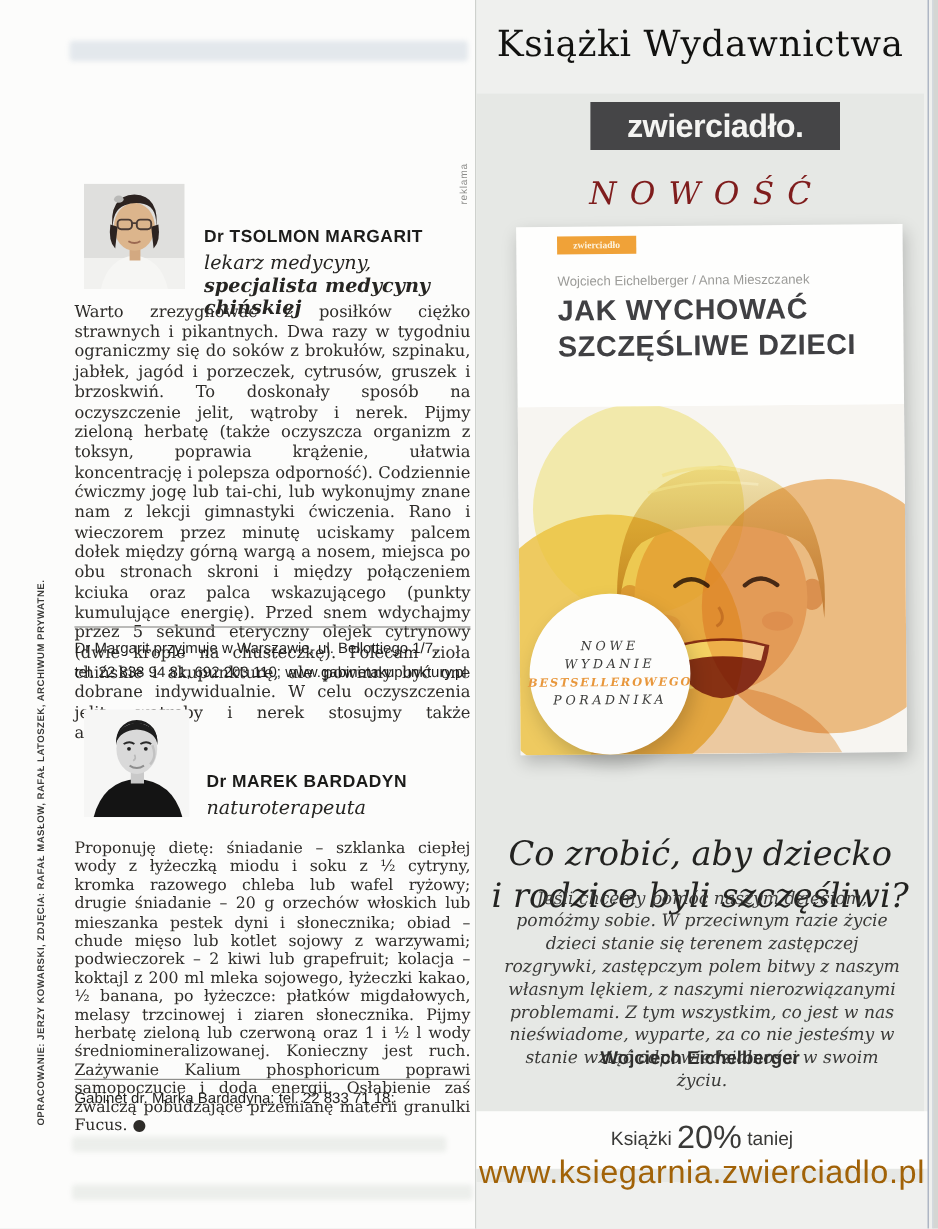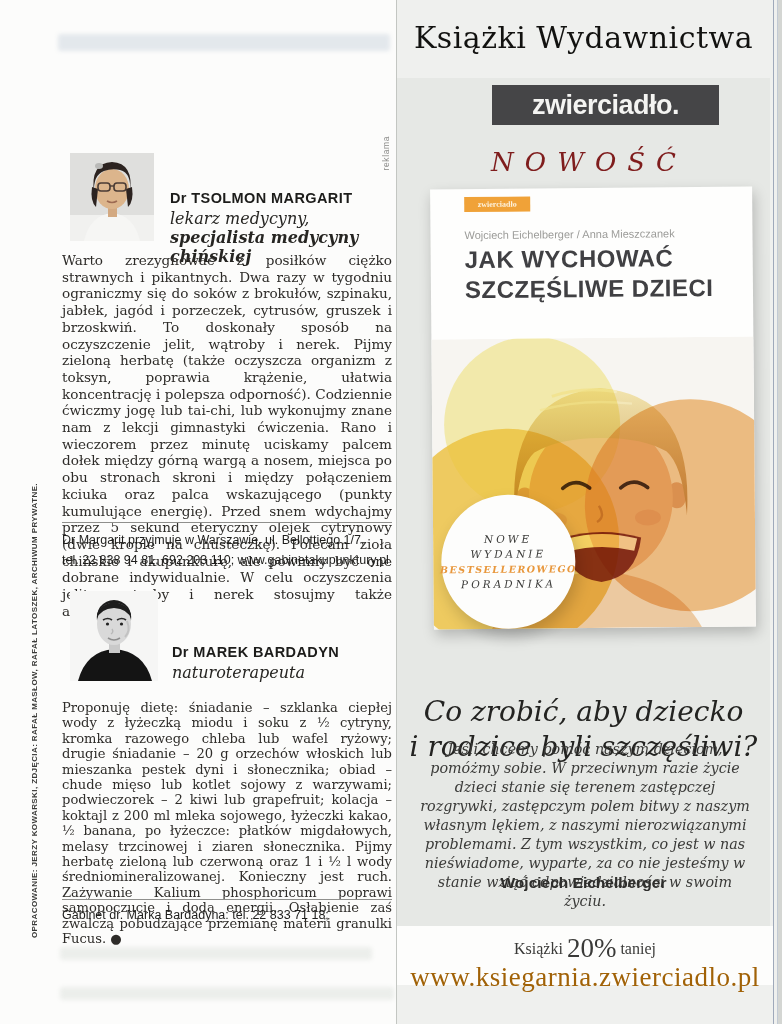--- a/index.html
+++ b/index.html
@@ -34,21 +34,21 @@
   .c1{top:531px;}.c2{top:906px;}
   
   .divider{position:absolute;left:396px;top:0;width:1px;height:1024px;background:#c3c6c2;}
   .reklama{position:absolute;left:381px;top:136px;writing-mode:vertical-rl;transform:rotate(180deg);
            font-family:"Liberation Sans",sans-serif;font-size:8.5px;color:#8b8b89;letter-spacing:.6px;}
   
   .right-col{position:absolute;left:397px;top:0;width:385px;height:1024px;background:#eff0ee;}
   .ad-panel{position:absolute;left:0;top:78px;width:373px;height:907px;background:#e6e8e5;}
   .ad-head{position:absolute;left:0;top:20px;width:373px;text-align:center;
            font-size:30px;color:#121210;letter-spacing:.5px;}
-  .logo-block{position:absolute;left:95px;top:85px;width:227px;height:40px;background:#454547;
+  .logo-block{position:absolute;left:95px;top:85px;width:208px;height:40px;background:#454547;
               display:flex;align-items:center;justify-content:center;}
   .logo-text{font-family:"Liberation Sans",sans-serif;font-weight:bold;font-size:27px;
              color:#f4f4f2;letter-spacing:-.5px;}
   .nowosc{position:absolute;left:0;top:147px;width:373px;text-align:center;font-style:italic;
           font-size:26px;letter-spacing:11px;text-indent:11px;color:#7f1d1d;}
   .cover{position:absolute;left:35px;top:188px;width:322px;height:440px;background:#fefefd;
          transform:rotate(-.5deg);box-shadow:2px 6px 14px rgba(0,0,0,.22);}
   .cover-tab{position:absolute;left:34px;top:8px;width:66px;height:15px;background:#f0a238;
              display:flex;align-items:center;justify-content:center;
              font-family:Liberation Serif, serif;font-size:8px;font-weight:bold;color:#fdf3df;}
@@ -62,22 +62,22 @@
          display:flex;flex-direction:column;align-items:center;justify-content:center;
          text-align:center;font-style:italic;z-index:5;}
   .badge div{font-size:10.5px;letter-spacing:3px;line-height:15px;color:#3c3c3a;}
   .badge .orange{color:#e8973c;font-size:9.5px;letter-spacing:1.5px;font-weight:bold;}
   .headline{position:absolute;left:0;top:646px;width:373px;text-align:center;font-style:italic;
             font-size:28px;line-height:35px;color:#232321;margin-top:48px;}
   .quote{position:absolute;left:18px;top:740px;width:340px;margin:0;text-align:center;
          font-style:italic;font-size:14.3px;line-height:19px;color:#3a3a38;}
   .quote-author{position:absolute;left:0;top:874px;width:373px;text-align:center;
                 font-family:"Liberation Sans",sans-serif;font-weight:bold;font-size:15.5px;color:#2e2e2c;}
-  .footer-strip{position:absolute;left:0;top:926px;width:376px;height:59px;background:#fdfdfc;
-                text-align:center;font-family:Liberation Serif, serif;color:#3a3a38;}
+  .footer-strip{position:absolute;left:0;top:926px;width:376px;height:48px;background:#fdfdfc;
+                text-align:center;font-family:Liberation Sans, sans-serif;color:#3a3a38;}
   .f-line1{margin-top:7px;font-size:16px;}
   .f-line1 .pct{font-size:27px;font-weight:normal;vertical-align:-3px;}
   .f-url{font-size:27px;letter-spacing:.5px;color:#a16207;margin-top:-2px;}
   .edge-a{position:absolute;left:773px;top:0;width:1px;height:1024px;background:#9fa9ba;}
   .edge-b{position:absolute;left:777px;top:0;width:1px;height:1024px;background:#c2cad4;}
   .edge-c{position:absolute;left:778px;top:0;width:4px;height:1024px;background:#d4d6d3;}
 </style>
 </head>
 <body>
 

